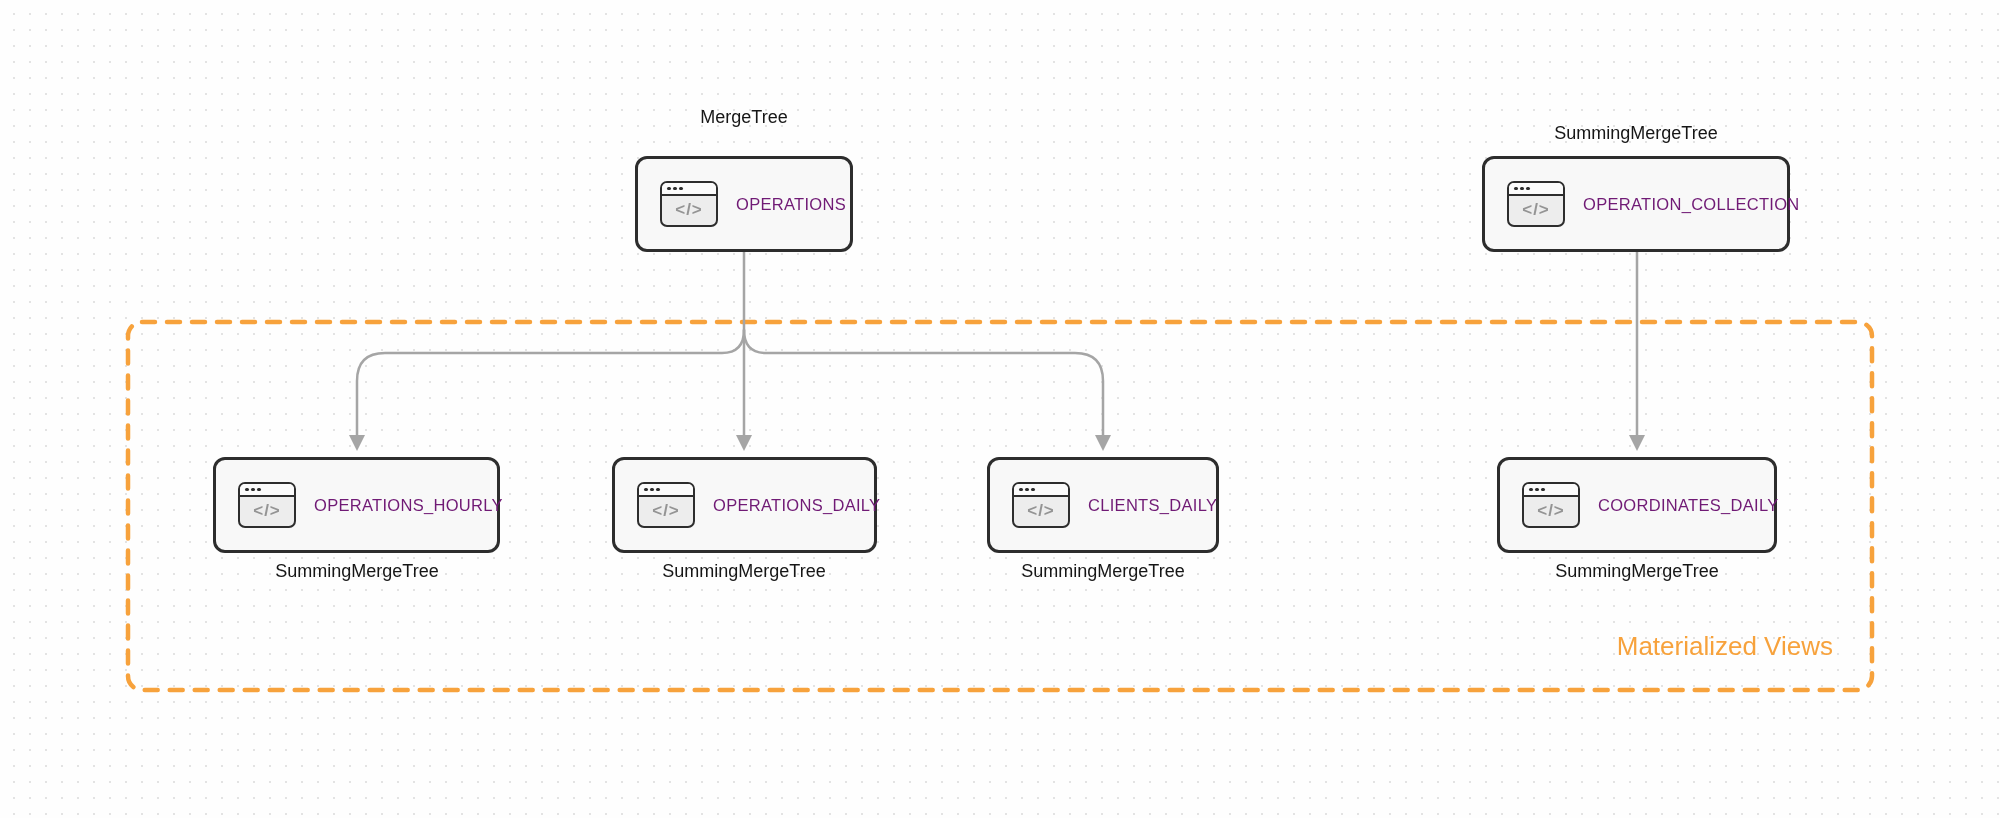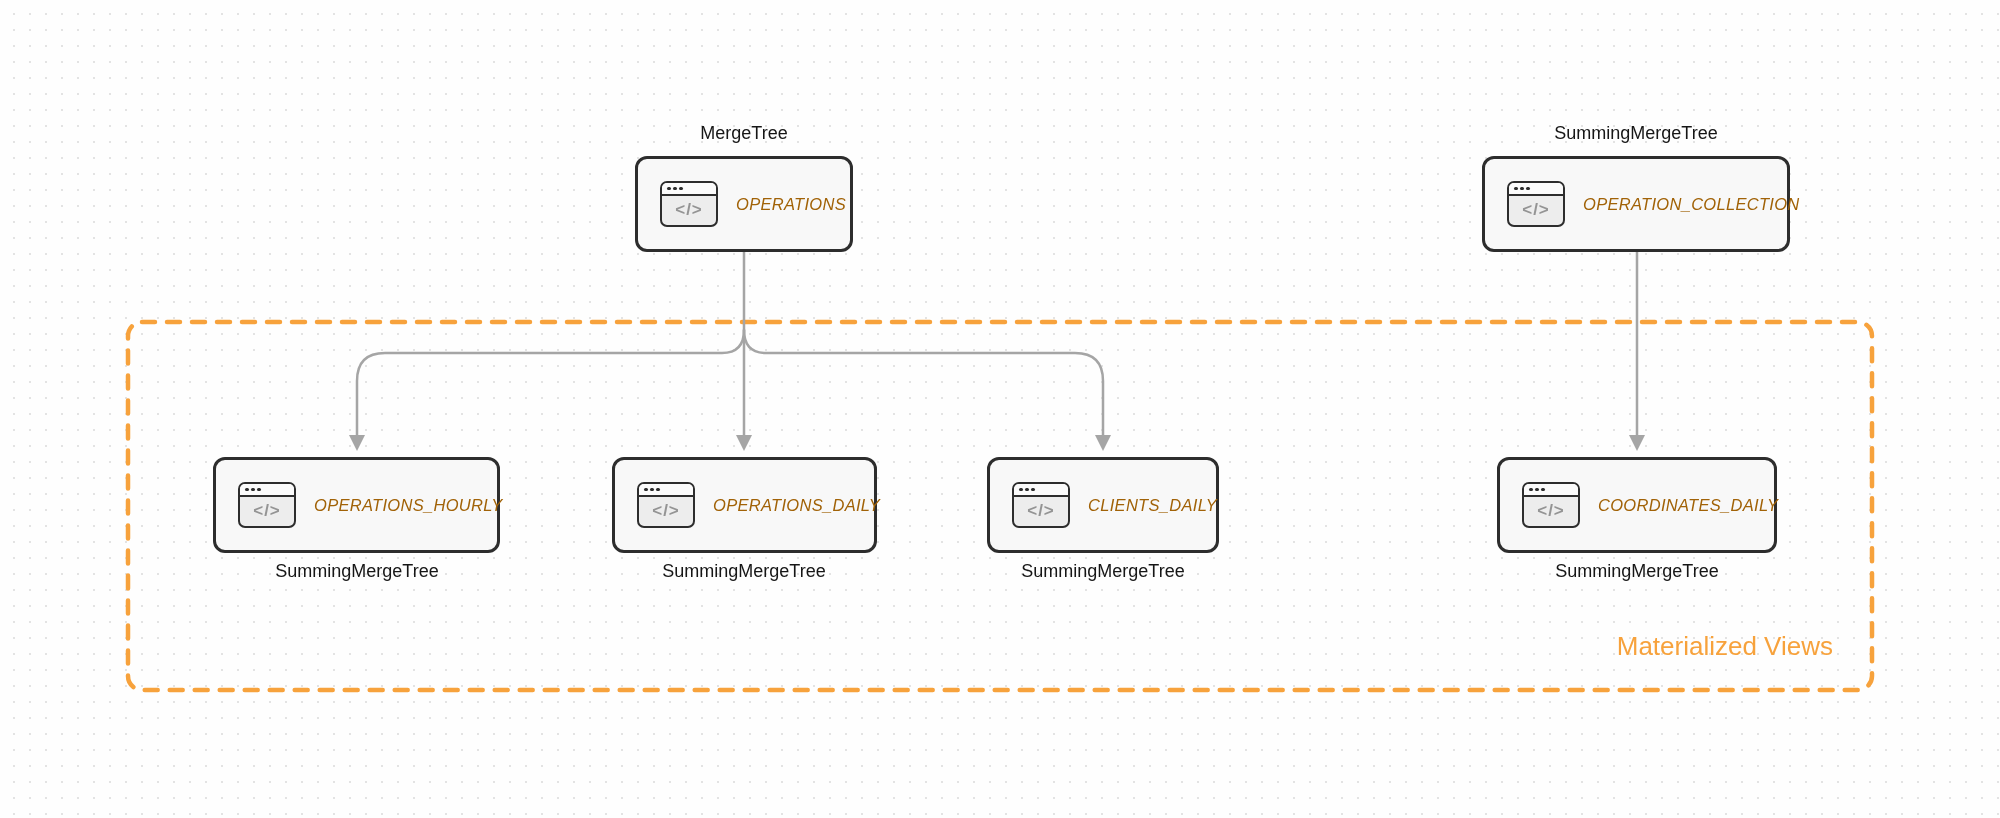--- a/index.html
+++ b/index.html
@@ -72,24 +72,23 @@
     display: flex;
     align-items: center;
     justify-content: center;
     font-size: 17px;
     font-weight: 700;
     letter-spacing: 1px;
     color: #949494;
   }
   .node-text {
     font-size: 16.5px;
-    font-style: italic;
     font-weight: 500;
     letter-spacing: 0.3px;
-    color: #a16207;
+    color: #701a75;
     white-space: nowrap;
   }
   .group-label {
     position: absolute;
     font-size: 26px;
     line-height: 28px;
     font-weight: 500;
     color: #f7a23c;
     white-space: nowrap;
   }
@@ -107,21 +106,21 @@
     <path d="M 744 330 Q 744 353 722 353 L 385 353 Q 357 353 357 381 L 357 436" fill="none" stroke="#a5a5a5" stroke-width="2.5" stroke-linecap="round"></path>
     <path d="M 744 330 Q 744 353 766 353 L 1075 353 Q 1103 353 1103 381 L 1103 436" fill="none" stroke="#a5a5a5" stroke-width="2.5" stroke-linecap="round"></path>
     <path d="M 1637 252 L 1637 436" fill="none" stroke="#a5a5a5" stroke-width="2.5" stroke-linecap="round"></path>
 
     <polygon points="349,435 365,435 357,451" fill="#a5a5a5"></polygon>
     <polygon points="736,435 752,435 744,451" fill="#a5a5a5"></polygon>
     <polygon points="1095,435 1111,435 1103,451" fill="#a5a5a5"></polygon>
     <polygon points="1629,435 1645,435 1637,451" fill="#a5a5a5"></polygon>
   </svg>
 
-  <div class="engine-label" style="left:744px; top:122px;">MergeTree</div>
+  <div class="engine-label" style="left:744px; top:106px;">MergeTree</div>
   <div class="engine-label" style="left:1636px; top:122px;">SummingMergeTree</div>
 
   <div class="node" style="left:635px; top:156px; width:218px;">
     <div class="win-icon">
       <div class="win-top">
         <span class="win-dot"></span>
         <span class="win-dot"></span>
         <span class="win-dot"></span>
       </div>
       <div class="win-body">&lt;/&gt;</div>

